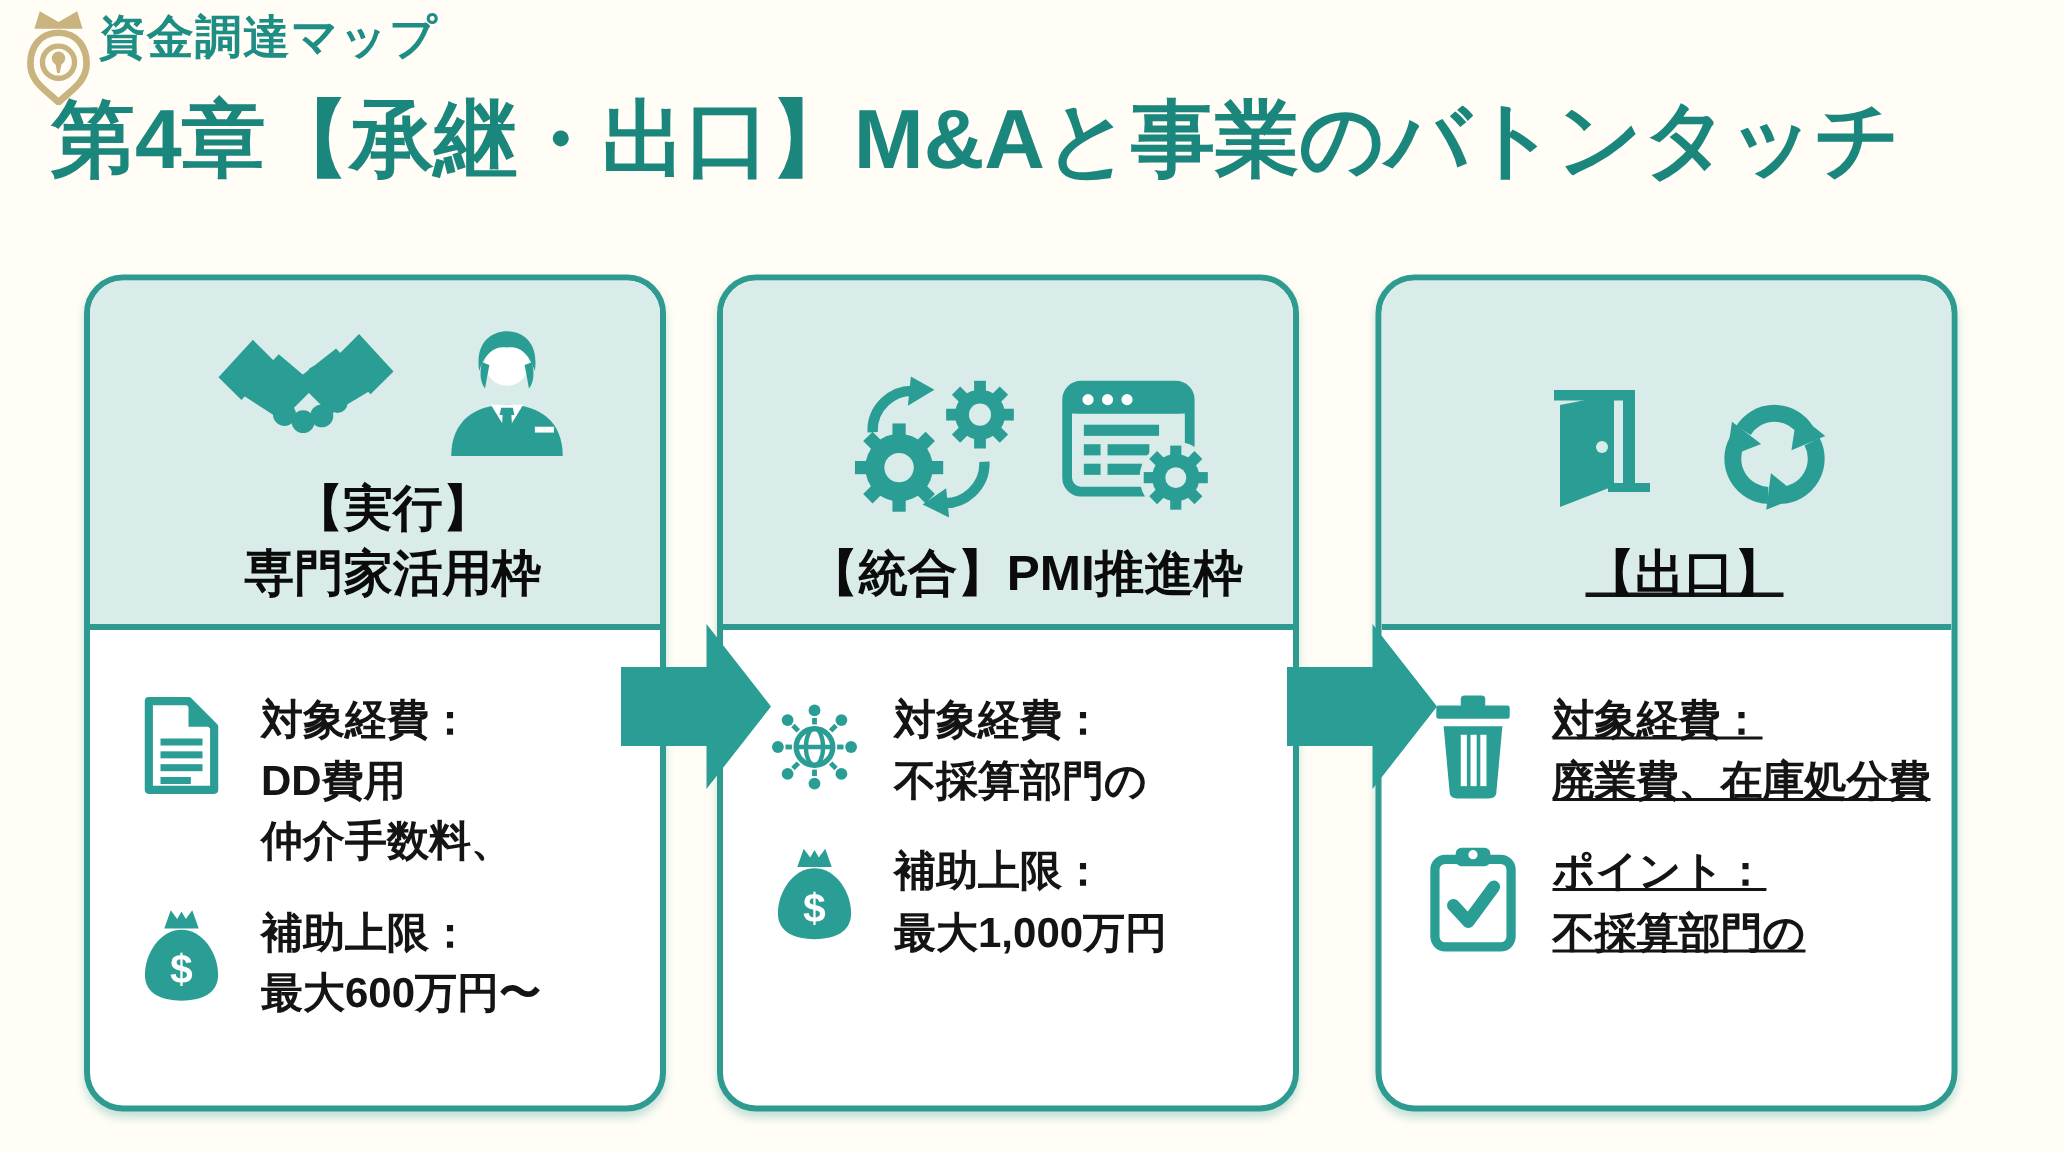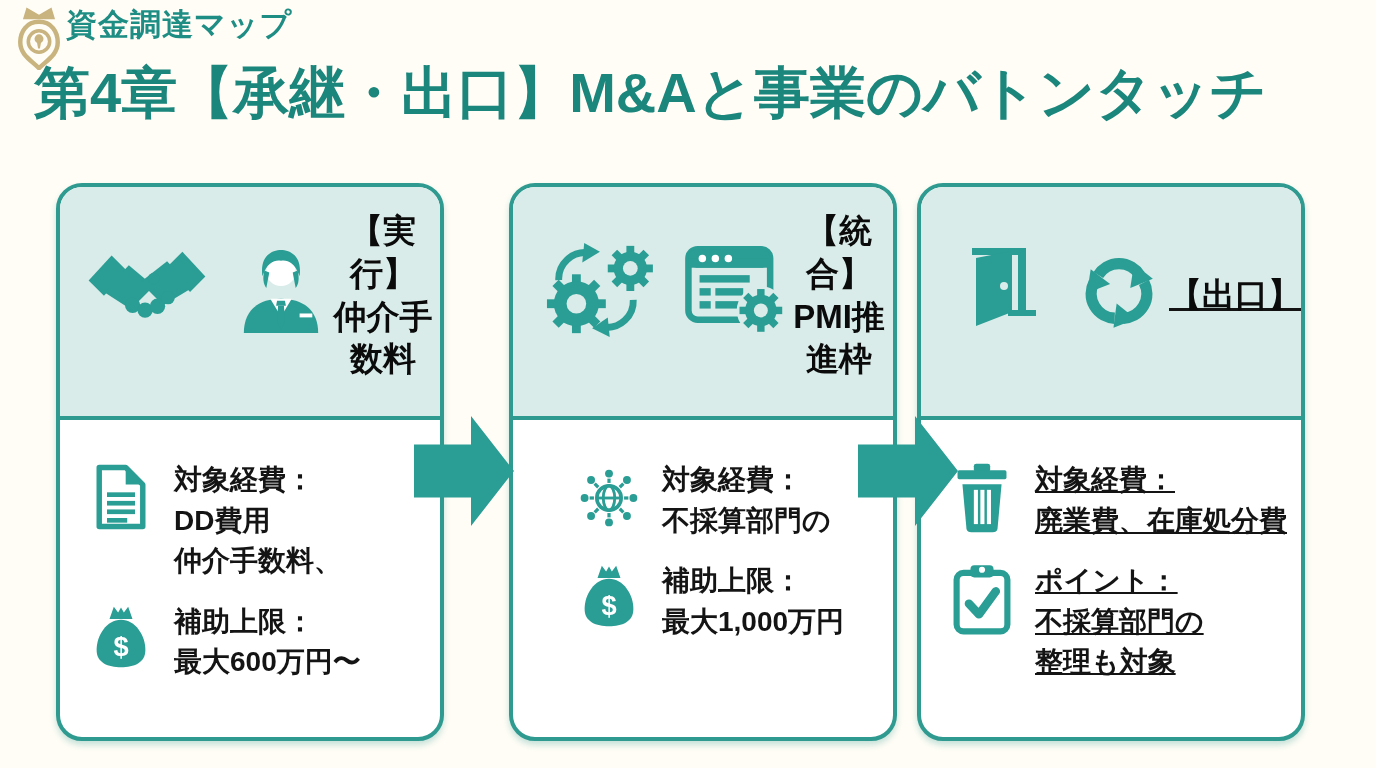--- a/index.html
+++ b/index.html
@@ -17,24 +17,24 @@
     position:absolute; top:56px; left:0; right:0;
     text-align:left; font-size:56px; font-weight:900;
     color:#1B867C; letter-spacing:0px; white-space:nowrap;margin-left:34px;
   }
   .card {
     position:absolute; top:183px; width:388px; height:558px;
     border:4px solid #2F9A90; border-radius:26px; background:#ffffff;
     box-shadow:0 4px 6px rgba(47,154,144,0.28);
     display:flex; flex-direction:column; overflow:hidden;
   }
-  .card-1 { left:56px; } .card-2 { left:509px;align-items:center; } .card-3 { left:917px;text-decoration:underline; }
+  .card-1 { left:56px; } .card-2 { left:478px; } .card-3 { left:917px;text-decoration:underline; }
   .card-header {
     height:233px; background:#D9ECE9; border-bottom:4px solid #2F9A90;
-    display:flex; flex-direction:row; align-items:center; justify-content:flex-end;
+    display:flex; flex-direction:column; align-items:center; justify-content:flex-end;
     padding-bottom:12px; flex:none;padding-left:24px;
   }
   .header-icons { display:flex; align-items:center; gap:26px; margin-bottom:12px; }
   .header-title { text-align:center; font-size:33px; font-weight:800; color:#0b0b0b; line-height:1.3; }
   .card-body { flex:1; padding:40px 14px 14px 28px; display:flex; flex-direction:column; gap:20px; }
   .item { display:flex; gap:20px; align-items:flex-start; }
   .item-icon { flex:none; width:66px; display:flex; justify-content:center; padding-top:2px; }
   .item-text { font-size:28px; font-weight:800; color:#141414; line-height:1.45; white-space:nowrap; }
   .arrow {
     position:absolute; width:100px; height:110px; background:#2A9D94; z-index:5;
@@ -87,21 +87,21 @@
           <path d="M8,90 C8,66 24,55 46,55 C68,55 84,66 84,90 Z" fill="#2A9D94"></path>
           <polygon points="35,55 46,73 57,55" fill="#ffffff"></polygon>
           <polygon points="42,57 50,57 51,62 41,62" fill="#2A9D94"></polygon>
           <polygon points="43,62 49,62 50,78 46,86 42,78" fill="#2A9D94"></polygon>
           <rect x="65" y="70" width="13" height="4" fill="#ffffff"></rect>
         </svg>
       </span>
     </div>
     <div class="header-title">
       <div>【実行】</div>
-      <div>仲介手数料</div>
+      <div>専門家活用枠</div>
     </div>
   </div>
   <div class="card-body">
     <div class="item">
       <span class="item-icon">
         <svg width="56" height="70" viewBox="0 0 72 88">
           <path d="M8,6 H42 L64,28 V82 H8 Z" fill="#ffffff" stroke="#2A9D94" stroke-width="7" stroke-linejoin="round"></path>
           <polygon points="42,6 42,28 64,28" fill="#2A9D94"></polygon>
           <rect x="18" y="38" width="36" height="6" fill="#2A9D94"></rect>
           <rect x="18" y="49" width="36" height="6" fill="#2A9D94"></rect>
@@ -289,20 +289,19 @@
         <svg width="60" height="72" viewBox="0 0 78 92">
           <rect x="6" y="12" width="66" height="76" rx="9" fill="#ffffff" stroke="#2A9D94" stroke-width="8"></rect>
           <rect x="24" y="2" width="30" height="16" rx="5" fill="#2A9D94"></rect>
           <circle cx="39" cy="8" r="4" fill="#ffffff"></circle>
           <path d="M22,52 L35,66 L57,36" fill="none" stroke="#2A9D94" stroke-width="11" stroke-linecap="round" stroke-linejoin="round"></path>
         </svg>
       </span>
       <div class="item-text">
         <div>ポイント：</div>
         <div>不採算部門の</div>
-        <div>整理も対象</div>
       </div>
     </div>
   </div>
 </div>
 
 <div class="arrow arrow-1"></div>
 <div class="arrow arrow-2"></div>
 
 </body></html>

